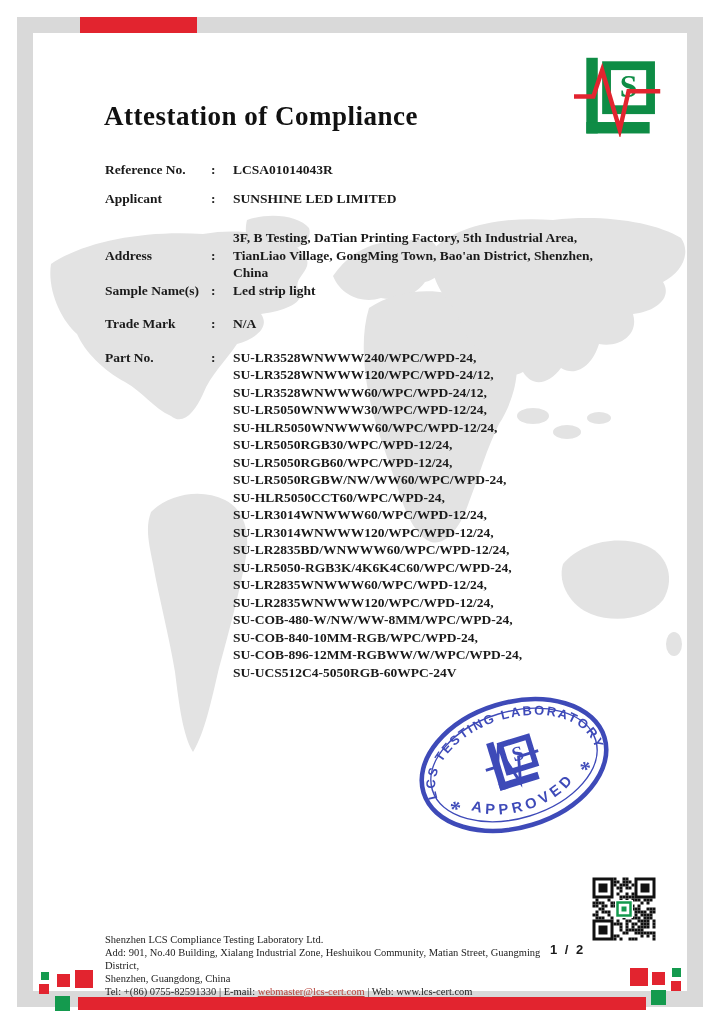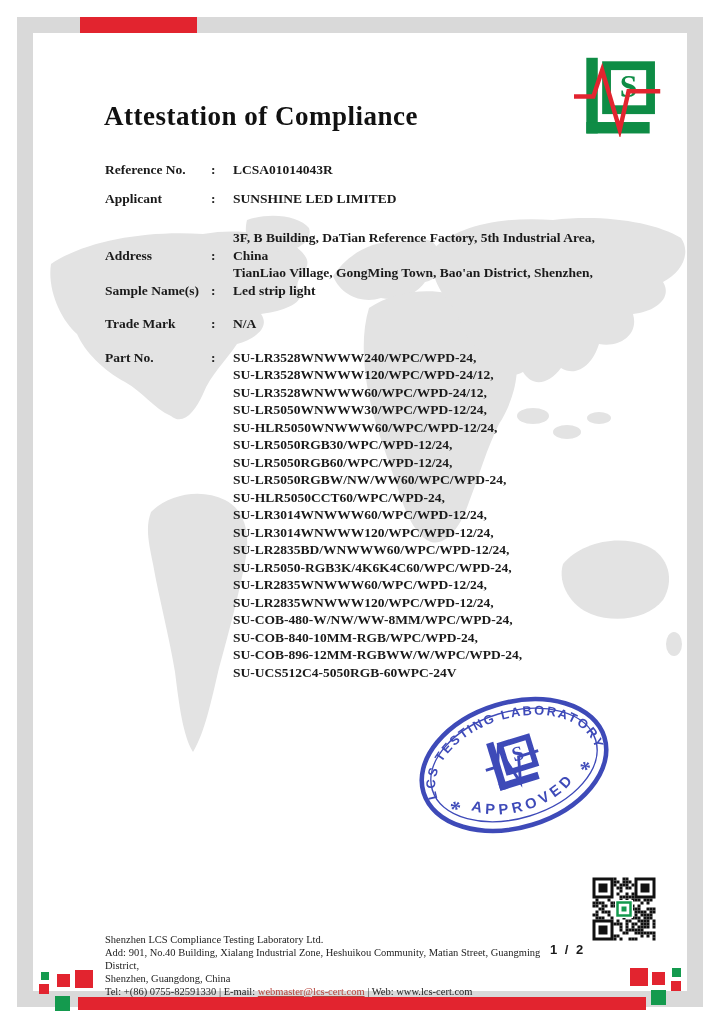--- a/index.html
+++ b/index.html
@@ -99,23 +99,23 @@
   <div class="frow mt20">
     <span class="label">Applicant</span>
     <span class="colon">:</span>
     <span class="value">SUNSHINE LED LIMITED</span>
   </div>
 
   <div class="frow mt22">
     <span class="label">Address</span>
     <span class="colon">:</span>
     <span class="value">
-      <div>3F, B Building, DaTian Reference Factory, 5th Industrial Area,</div>
+      <div>3F, B Testing, DaTian Printing Factory, 5th Industrial Area,</div>
+      <div>TianLiao Village, GongMing Town, Bao'an District, Shenzhen,</div>
       <div>China</div>
-      <div>TianLiao Village, GongMing Town, Bao'an District, Shenzhen,</div>
     </span>
   </div>
 
   <div class="frow">
     <span class="label">Sample Name(s)</span>
     <span class="colon">:</span>
     <span class="value">Led strip light</span>
   </div>
 
   <div class="frow mt16">

